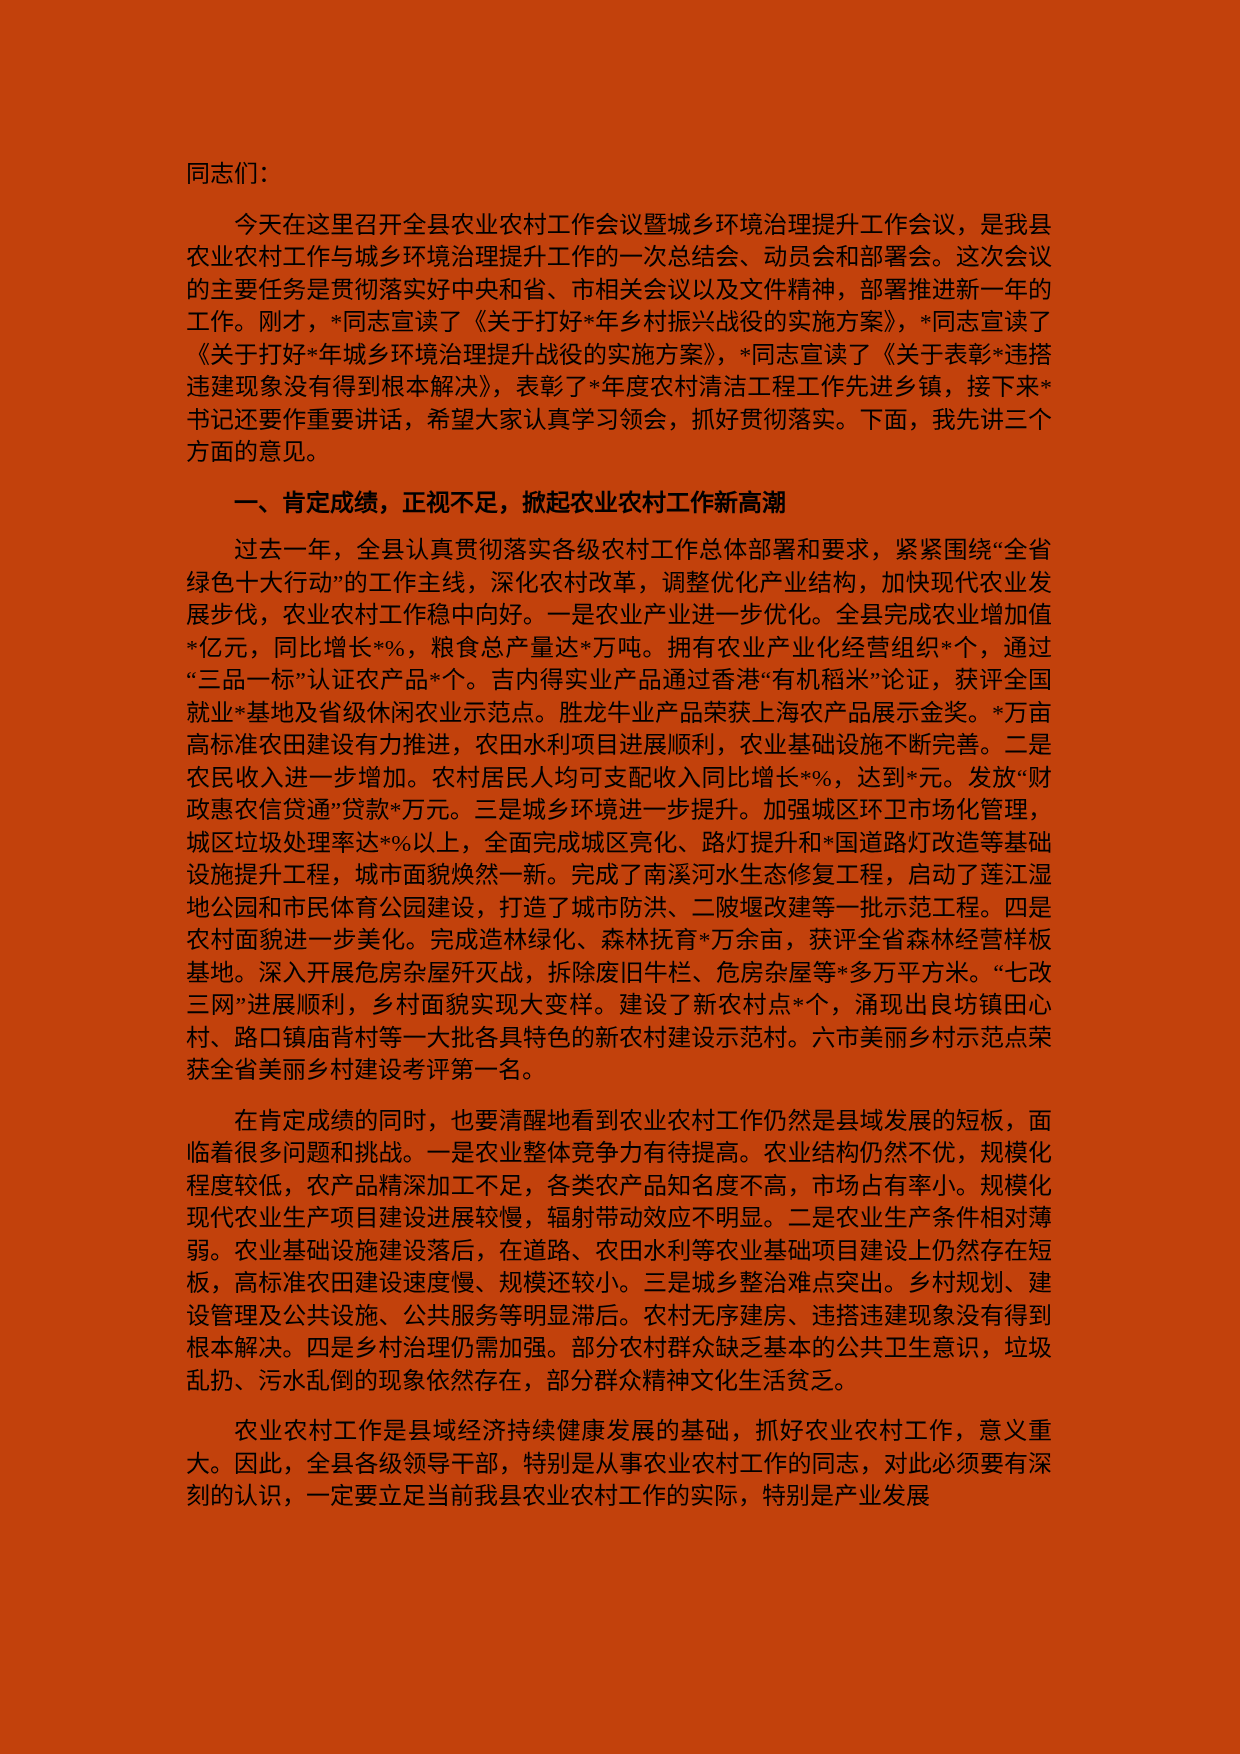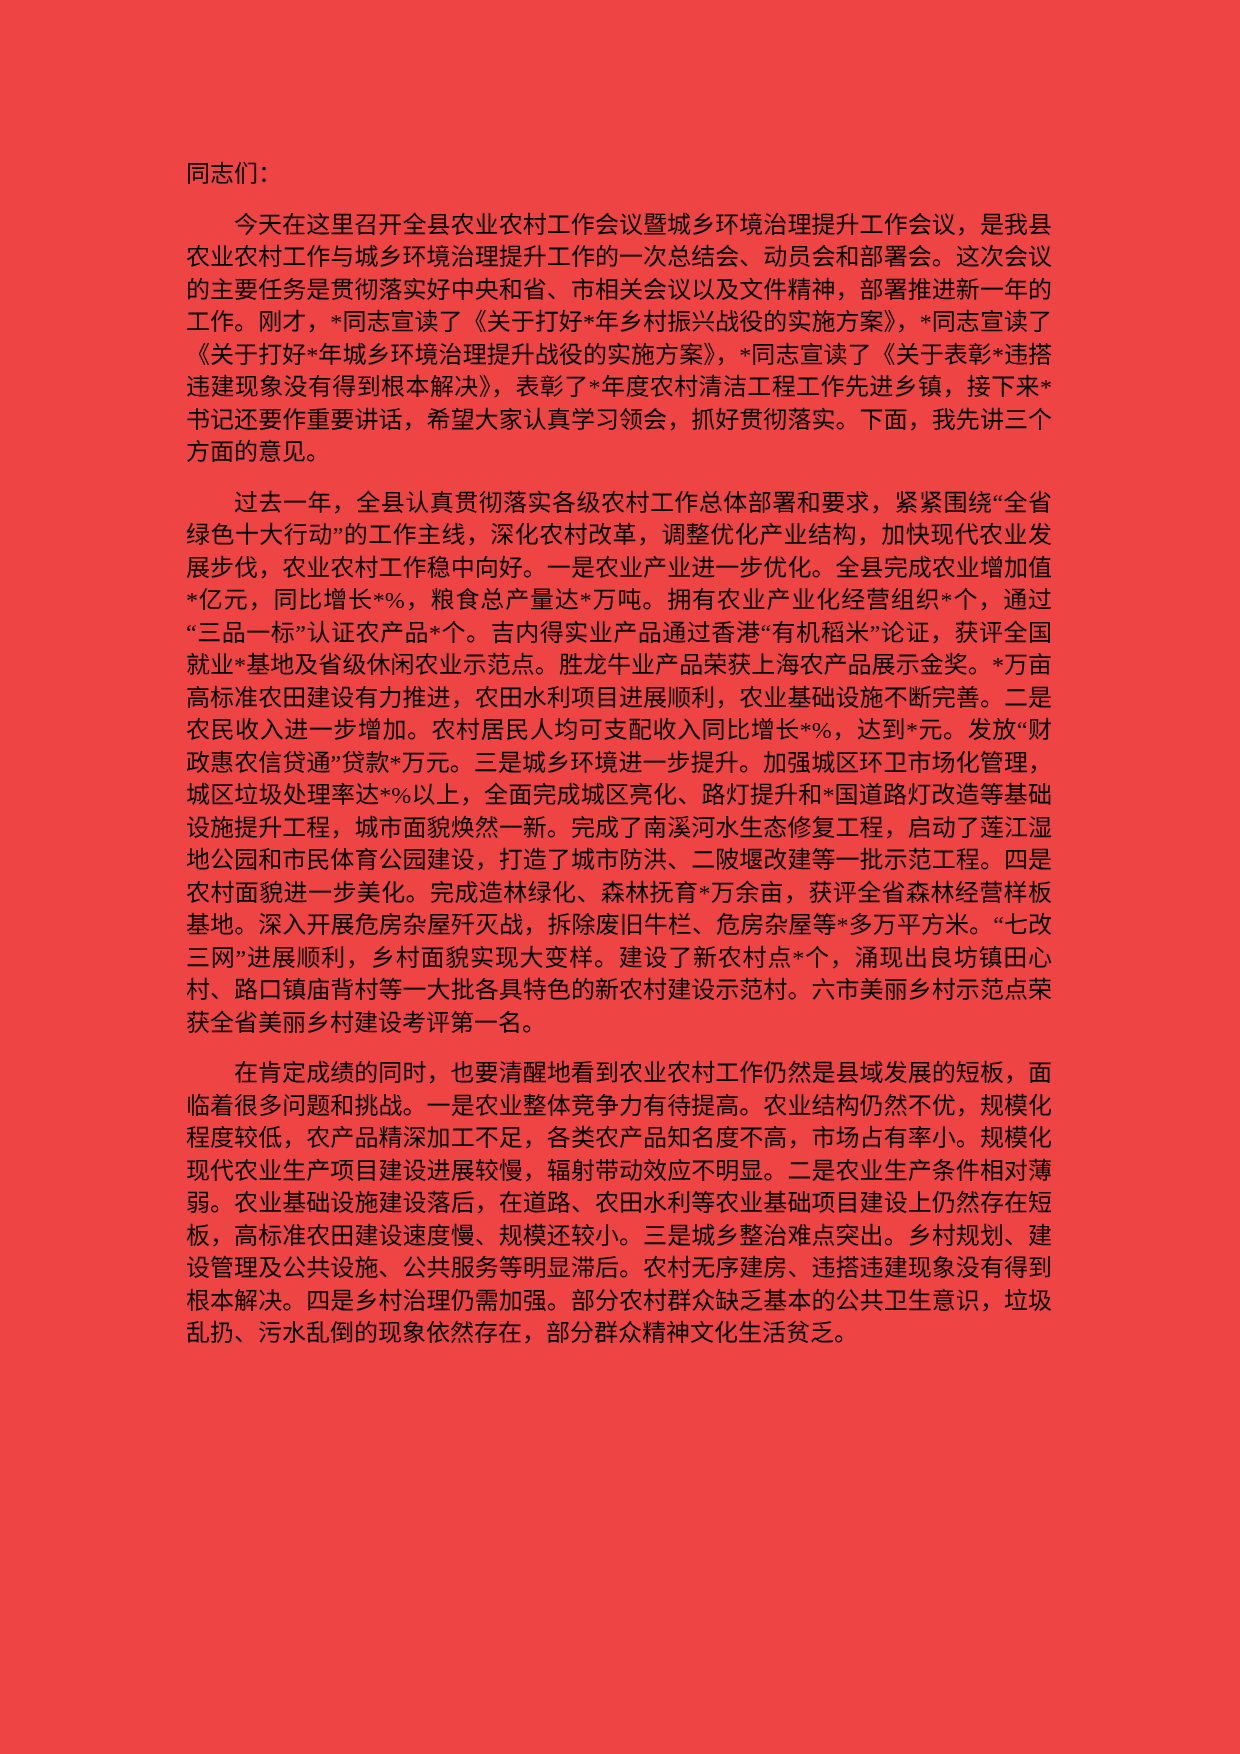--- a/index.html
+++ b/index.html
@@ -9,21 +9,21 @@
   }
   body {
     width: 1240px;
     height: 1754px;
     overflow: hidden;
   }
   .page {
     box-sizing: border-box;
     width: 1240px;
     height: 1754px;
-    background: #ef4444;
+    background: #c2410c;
     padding: 158px 188px 0 186px;
   }
   .doc {
     font-family: "Liberation Serif", "DejaVu Serif", serif;
     font-size: 24px;
     line-height: 32.5px;
     color: #000000;
     text-align: justify;
   }
   .doc p {
@@ -44,16 +44,18 @@
     color: #000000;
   }
 </style>
 </head>
 <body>
 
 <div class="page">
   <div class="doc">
     <p class="salutation">同志们：</p>
     <p>今天在这里召开全县农业农村工作会议暨城乡环境治理提升工作会议，是我县农业农村工作与城乡环境治理提升工作的一次总结会、动员会和部署会。这次会议的主要任务是贯彻落实好中央和省、市相关会议以及文件精神，部署推进新一年的工作。刚才，*同志宣读了《关于打好*年乡村振兴战役的实施方案》，*同志宣读了《关于打好*年城乡环境治理提升战役的实施方案》，*同志宣读了《关于表彰*违搭违建现象没有得到根本解决》，表彰了*年度农村清洁工程工作先进乡镇，接下来*书记还要作重要讲话，希望大家认真学习领会，抓好贯彻落实。下面，我先讲三个方面的意见。</p>
+    <h2 class="section-heading">一、肯定成绩，正视不足，掀起农业农村工作新高潮</h2>
     <p>过去一年，全县认真贯彻落实各级农村工作总体部署和要求，紧紧围绕“全省绿色十大行动”的工作主线，深化农村改革，调整优化产业结构，加快现代农业发展步伐，农业农村工作稳中向好。一是农业产业进一步优化。全县完成农业增加值*亿元，同比增长*%，粮食总产量达*万吨。拥有农业产业化经营组织*个，通过“三品一标”认证农产品*个。吉内得实业产品通过香港“有机稻米”论证，获评全国就业*基地及省级休闲农业示范点。胜龙牛业产品荣获上海农产品展示金奖。*万亩高标准农田建设有力推进，农田水利项目进展顺利，农业基础设施不断完善。二是农民收入进一步增加。农村居民人均可支配收入同比增长*%，达到*元。发放“财政惠农信贷通”贷款*万元。三是城乡环境进一步提升。加强城区环卫市场化管理，城区垃圾处理率达*%以上，全面完成城区亮化、路灯提升和*国道路灯改造等基础设施提升工程，城市面貌焕然一新。完成了南溪河水生态修复工程，启动了莲江湿地公园和市民体育公园建设，打造了城市防洪、二陂堰改建等一批示范工程。四是农村面貌进一步美化。完成造林绿化、森林抚育*万余亩，获评全省森林经营样板基地。深入开展危房杂屋歼灭战，拆除废旧牛栏、危房杂屋等*多万平方米。“七改三网”进展顺利，乡村面貌实现大变样。建设了新农村点*个，涌现出良坊镇田心村、路口镇庙背村等一大批各具特色的新农村建设示范村。六市美丽乡村示范点荣获全省美丽乡村建设考评第一名。</p>
     <p>在肯定成绩的同时，也要清醒地看到农业农村工作仍然是县域发展的短板，面临着很多问题和挑战。一是农业整体竞争力有待提高。农业结构仍然不优，规模化程度较低，农产品精深加工不足，各类农产品知名度不高，市场占有率小。规模化现代农业生产项目建设进展较慢，辐射带动效应不明显。二是农业生产条件相对薄弱。农业基础设施建设落后，在道路、农田水利等农业基础项目建设上仍然存在短板，高标准农田建设速度慢、规模还较小。三是城乡整治难点突出。乡村规划、建设管理及公共设施、公共服务等明显滞后。农村无序建房、违搭违建现象没有得到根本解决。四是乡村治理仍需加强。部分农村群众缺乏基本的公共卫生意识，垃圾乱扔、污水乱倒的现象依然存在，部分群众精神文化生活贫乏。</p>
+    <p>农业农村工作是县域经济持续健康发展的基础，抓好农业农村工作，意义重大。因此，全县各级领导干部，特别是从事农业农村工作的同志，对此必须要有深刻的认识，一定要立足当前我县农业农村工作的实际，特别是产业发展</p>
   </div>
 </div>
 
 </body></html>

